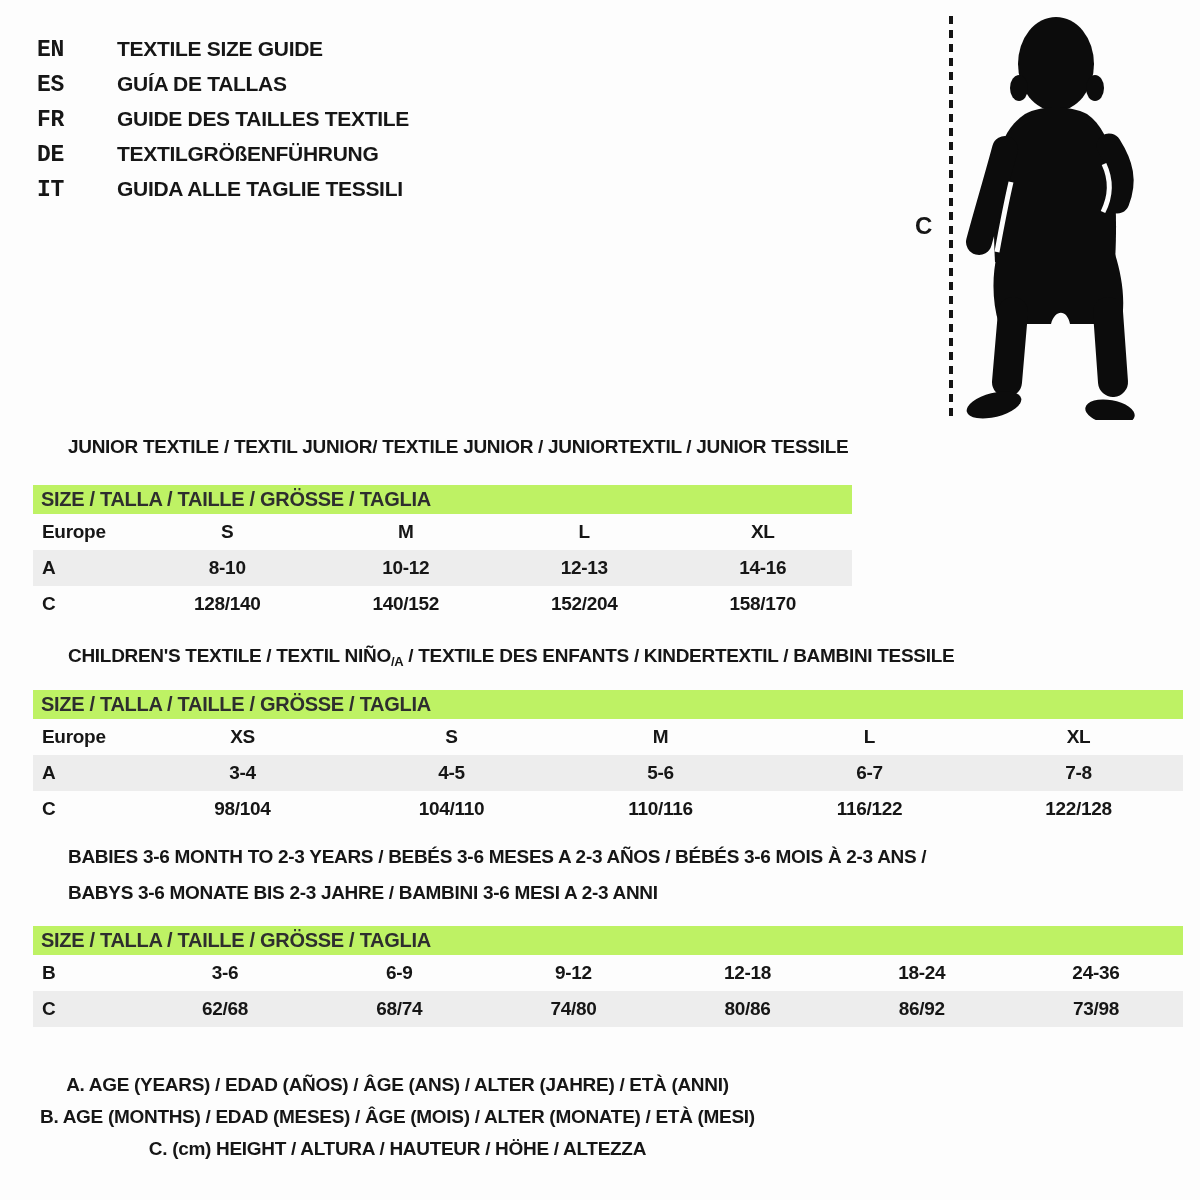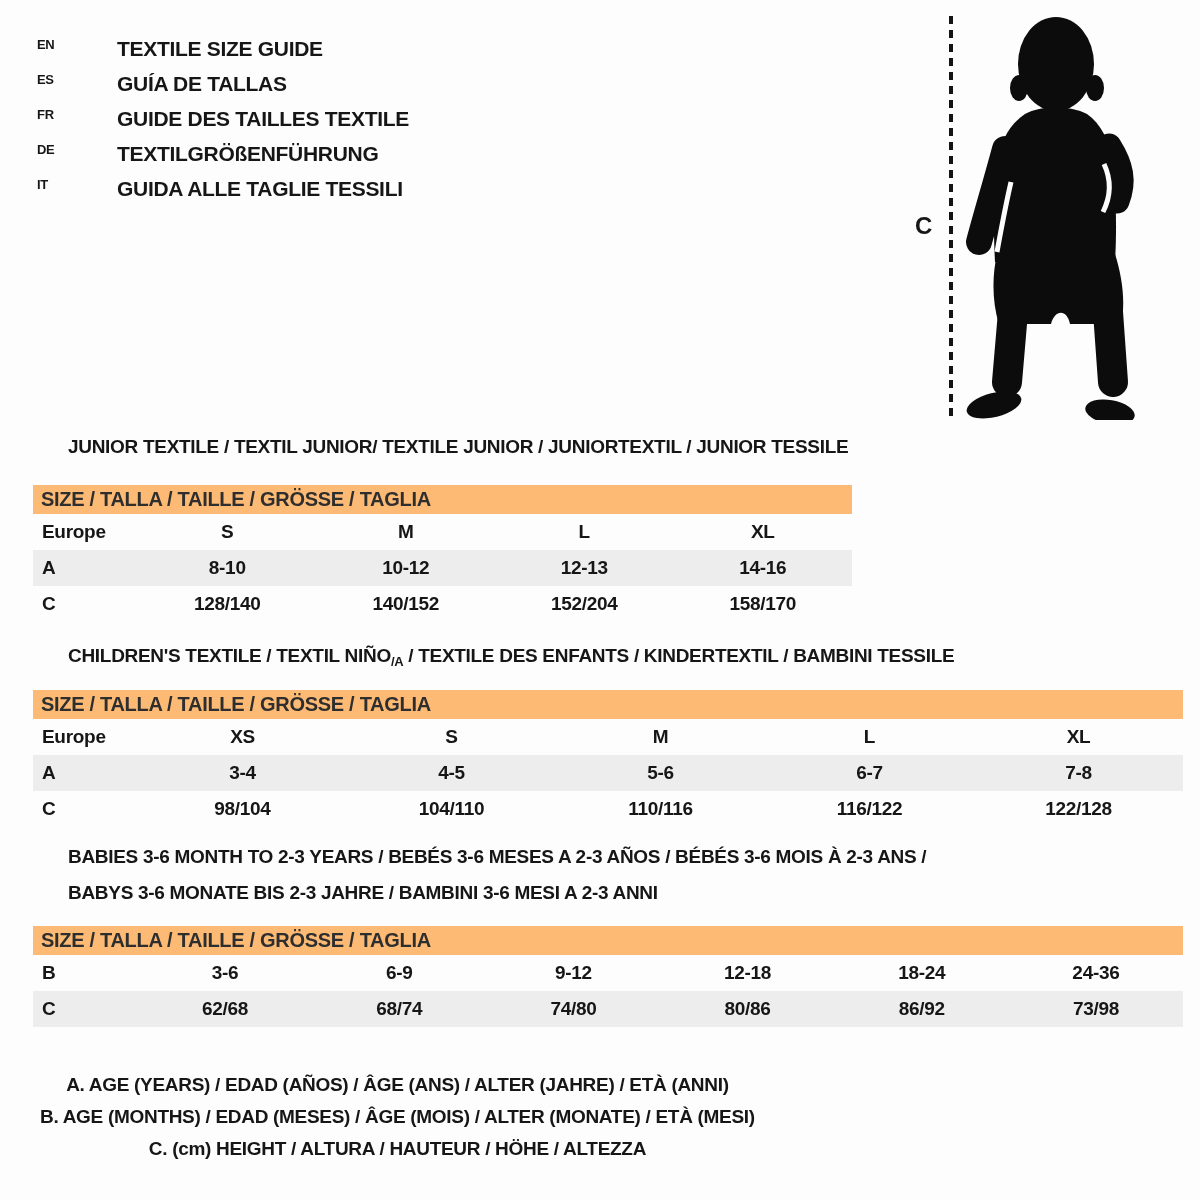--- a/index.html
+++ b/index.html
@@ -4,38 +4,38 @@
 <style>
   html,body{margin:0;padding:0;}
   .page{
     position:relative;width:1200px;height:1200px;background:#fdfdfd;
     font-family:"Liberation Sans",sans-serif;color:#161616;overflow:hidden;
     letter-spacing:-0.3px;
   }
   
   .lang-header{position:absolute;left:37px;top:37px;}
   .lang-row{display:flex;height:35px;align-items:flex-start;}
-  .lang-code{width:68px;font-weight:bold;font-size:13px;}
+  .lang-code{width:68px;font-weight:bold;font-size:23px;font-family:Liberation Mono, monospace;}
   .lang-title{font-weight:bold;font-size:21px;white-space:nowrap;margin-left:12px;}
   
   .ruler{
     position:absolute;left:949px;top:16px;width:4px;height:400px;
     background:repeating-linear-gradient(180deg,#141414 0 8px,transparent 8px 14px);
   }
   .figure-c{position:absolute;left:915px;top:212px;font-size:24px;font-weight:bold;}
   .baby-svg{position:absolute;left:963px;top:14px;}
   
   .sec-title{
     position:absolute;left:40px;font-size:19px;font-weight:bold;white-space:nowrap;margin-left:28px;
   }
   .sub{font-size:13px;vertical-align:-4px;font-weight:bold;}
   
   .size-table{position:absolute;left:33px;}
   .tbar{
-    height:29px;background:#fdba74;display:flex;align-items:center;
+    height:29px;background:#bef264;display:flex;align-items:center;
     padding-left:8px;font-weight:bold;font-size:20px;color:#2e2e2e;box-sizing:border-box;
   }
   .trow{display:grid;height:36px;align-items:center;font-weight:bold;font-size:19px;}
   .trow.alt{background:#ededed;}
   .tlabel{padding-left:9px;text-align:left;}
   .tcell{text-align:center;}
   .w-junior{width:819px;}
   .w-full{width:1150px;}
   
   .legend{position:absolute;left:40px;top:1074px;}

